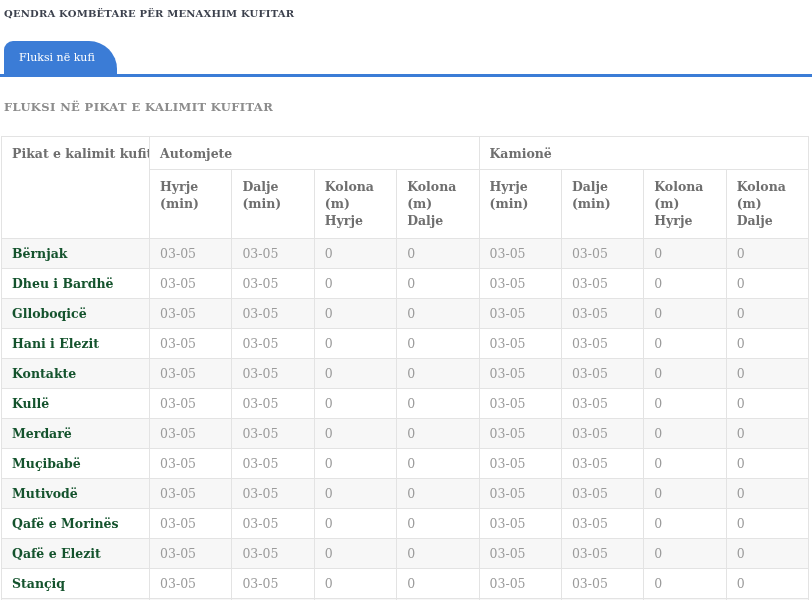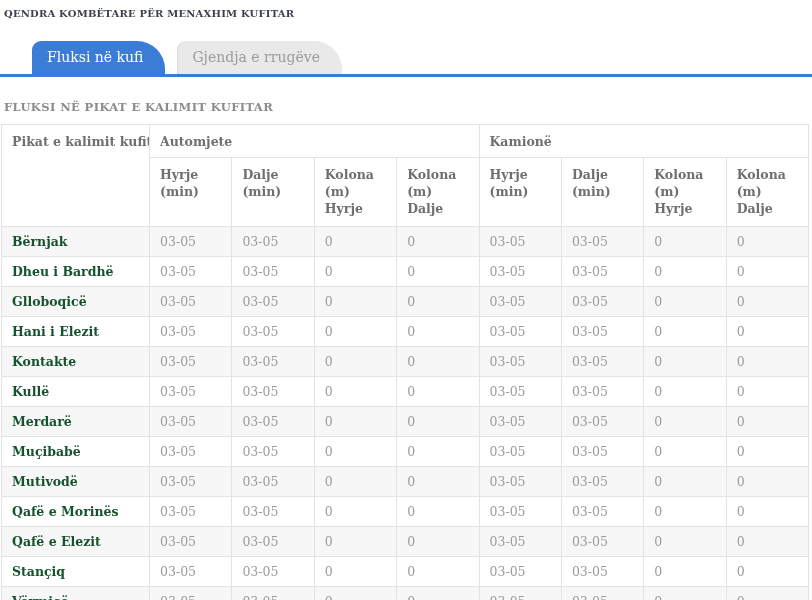--- a/index.html
+++ b/index.html
@@ -13,33 +13,32 @@
     font-size:10px;font-weight:bold;color:#3c414d;letter-spacing:.2px;
   }
   
   .tab-bar{
     margin-top:22px;padding-left:4px;
     display:flex;align-items:flex-end;
     border-bottom:3px solid #3b7cd6;
   }
   .tab{
     position:relative;display:inline-block;
-    font-size:14px;line-height:17px;
+    font-size:11px;line-height:17px;
     padding:8px 22px 8px 15px;
     margin-right:-16px;
     background:#e9e9e9;color:#9b9b9b;
     border-radius:9px 28px 0 0;
     cursor:pointer;white-space:nowrap;
     box-shadow:1px 0 0 #d9d9d9 inset;
-    margin-left:28px;
   }
   .tab.active{background:#3b7cd6;color:#ffffff;box-shadow:none;}
   
   .section-title{
-    margin:23px 0 10px 4px;
+    margin:23px 0 22px 4px;
     font-size:11.5px;color:#8c8c8c;letter-spacing:.4px;
   }
   
   table{
     border-collapse:collapse;table-layout:fixed;
     width:808px;margin-left:1px;
     font-size:12.5px;
   }
   th,td{
     border:1px solid #e3e3e3;
@@ -54,21 +53,20 @@
   tbody td{color:#9b9b9b;}
   tbody tr:nth-child(odd){background:#f7f7f7;}
 </style>
 </head>
 <body>
 
 <h1 class="page-title">QENDRA KOMBËTARE PËR MENAXHIM KUFITAR</h1>
 
 <nav class="tab-bar">
     <div class="tab active" style="z-index: 20;">Fluksi në kufi</div>
-    <div class="tab" style="z-index: 19;">Gjendja e rrugëve</div>
   </nav>
 
 <h2 class="section-title">FLUKSI NË PIKAT E KALIMIT KUFITAR</h2>
 
 <table>
   <colgroup>
     <col style="width:148px">
     <col span="8">
   </colgroup>
   <thead>

